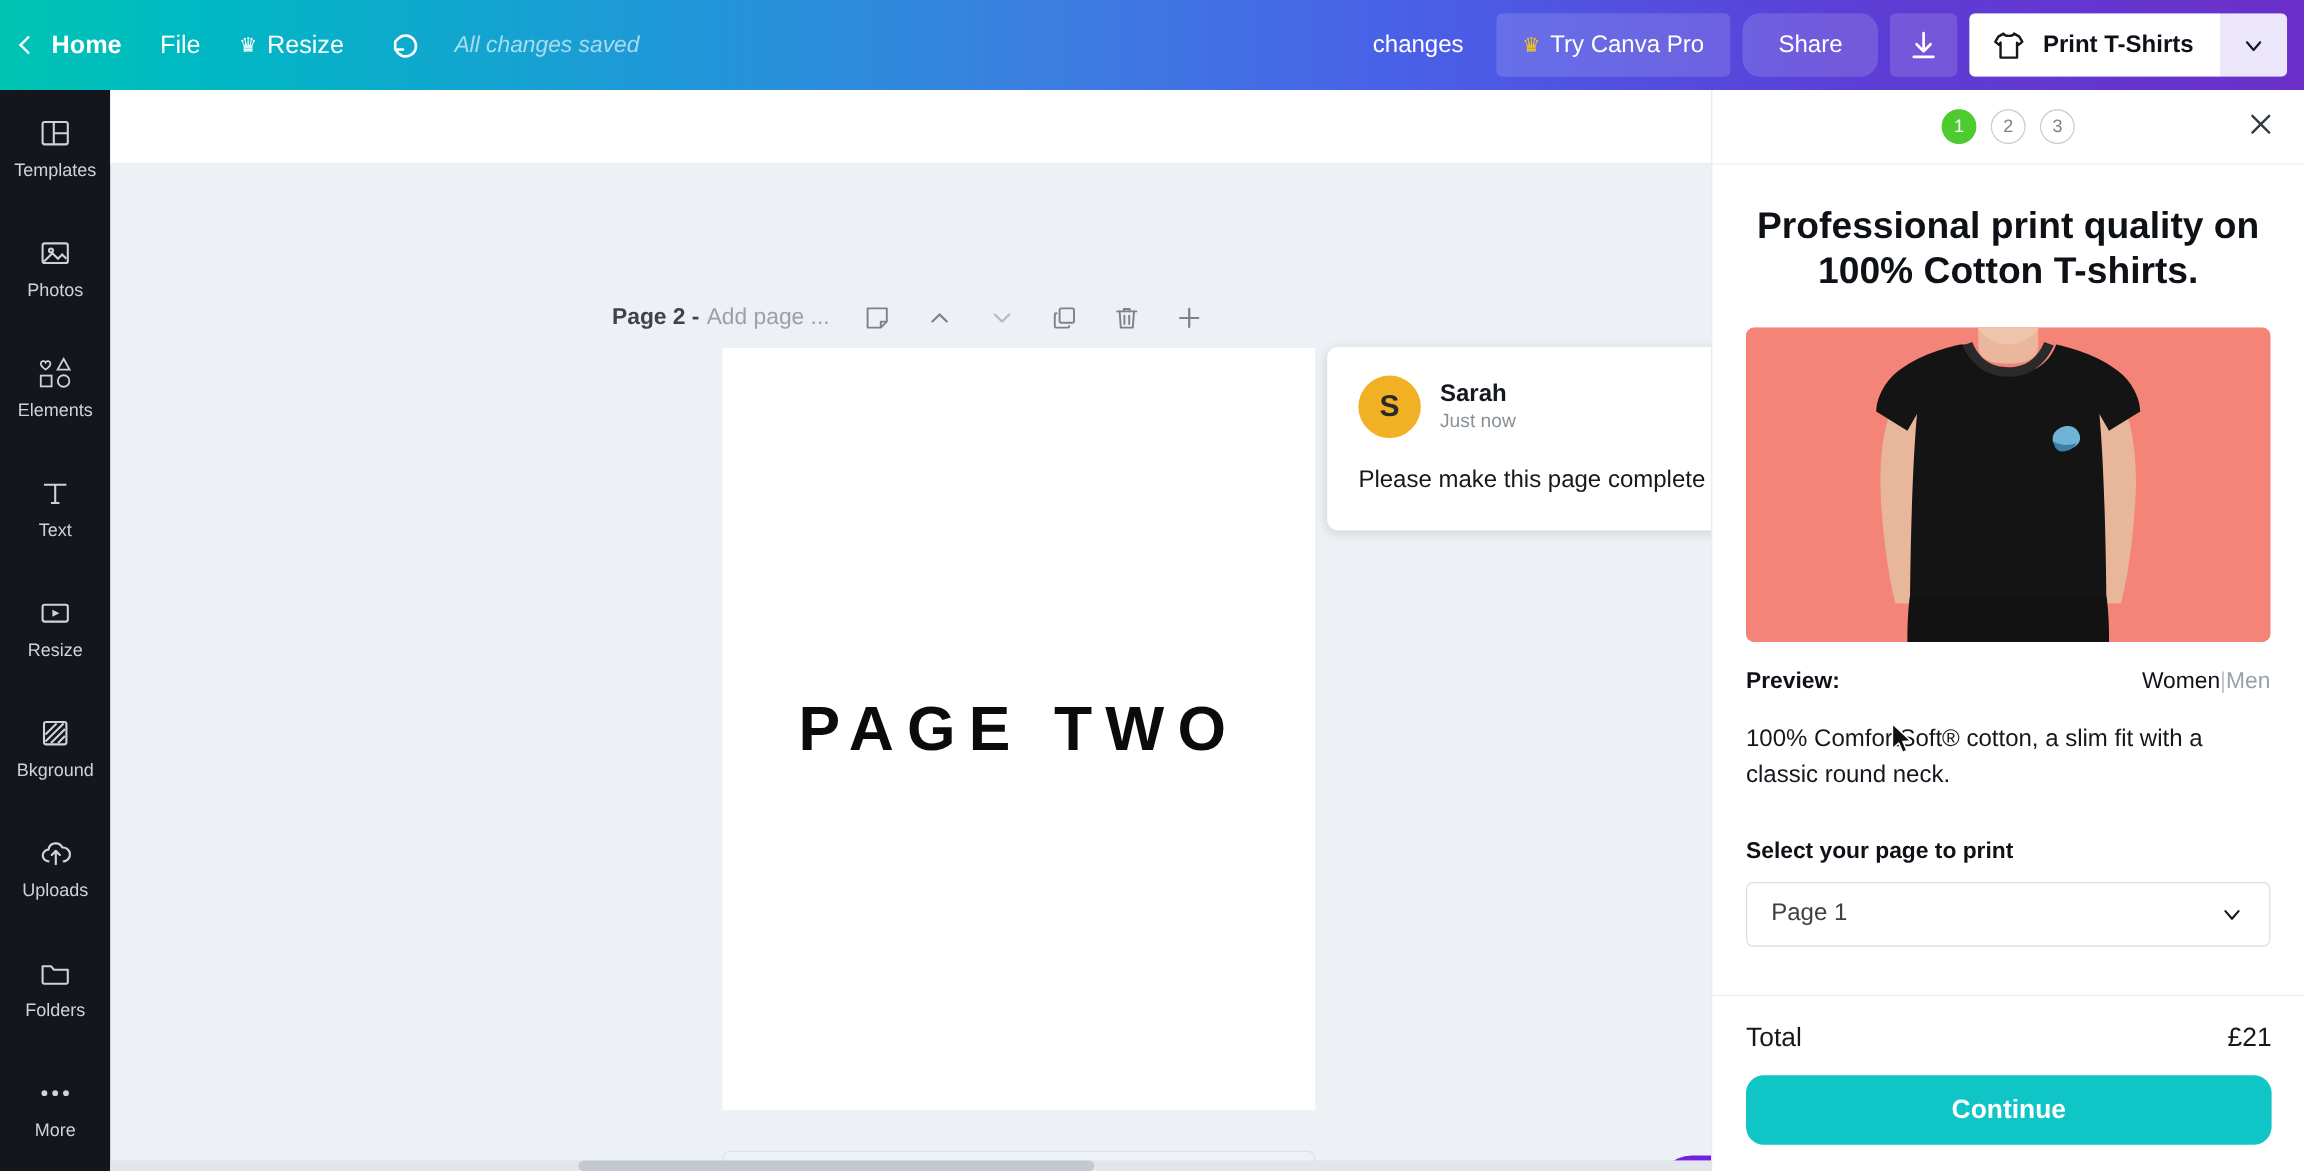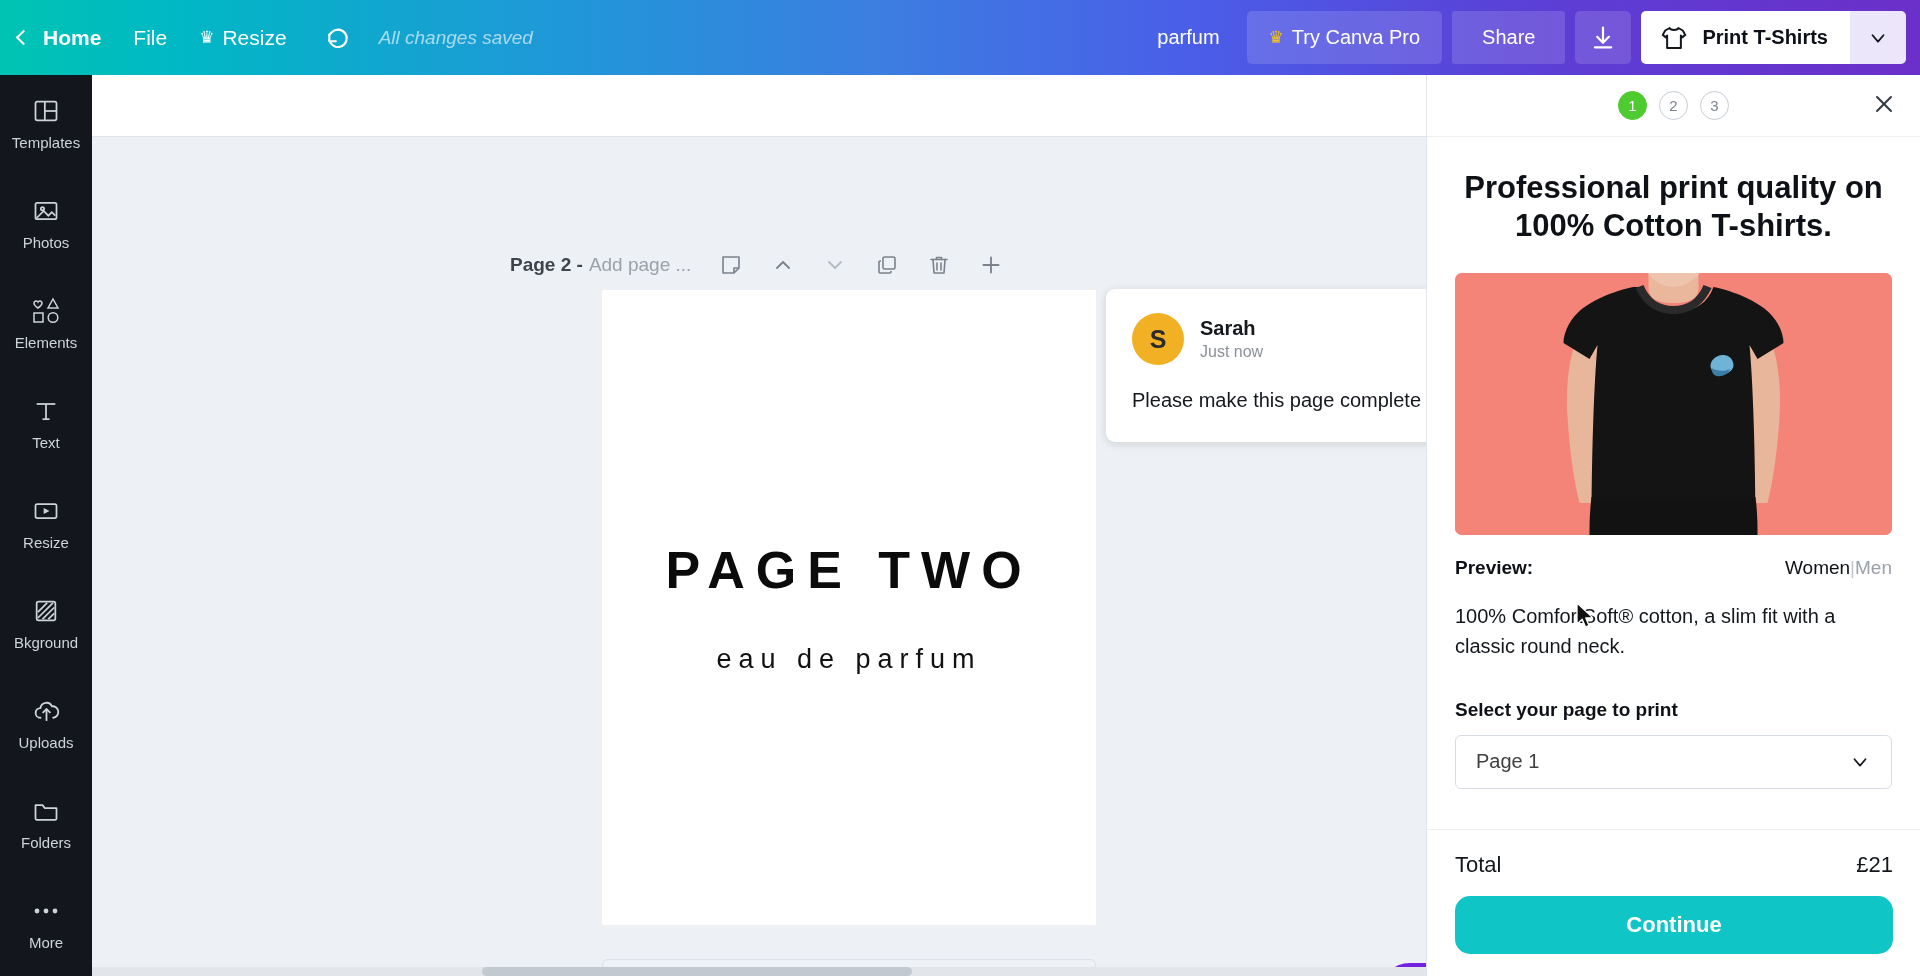--- a/index.html
+++ b/index.html
@@ -34,21 +34,21 @@
     margin-left: 6px; white-space: nowrap;
   }
   #tb-spacer { flex: 1 1 auto; }
   #doc-title { font-size: 20px; padding: 0 22px; }
   #try-pro {
     background: rgba(255,255,255,0.14); border-radius: 5px;
     height: 53px; padding: 0 22px; margin: 0 5px; font-size: 20px;
     display: flex; align-items: center; cursor: pointer; font-weight: 500;
   }
   #share-btn {
-    background: rgba(255,255,255,0.14); border-radius: 3px;
+    background: rgba(255,255,255,0.14); border-radius: 15px;
     height: 53px; padding: 0 30px; margin: 0 5px; font-size: 20px;
     display: flex; align-items: center; cursor: pointer; font-weight: 500;
   }
   #download-btn {
     background: rgba(255,255,255,0.14); border-radius: 5px;
     height: 53px; width: 56px; margin: 0 5px;
     display: flex; align-items: center; justify-content: center; cursor: pointer;
   }
   #print-group {
     display: flex; height: 53px; margin-left: 5px; margin-right: 14px;
@@ -232,21 +232,21 @@
   <div class="tb-item" id="undo-item">
     <svg width="26" height="26" viewBox="0 0 24 24" fill="none" stroke="#fff" stroke-width="2" stroke-linecap="round" stroke-linejoin="round">
       <polyline points="4,9 4,15 10,15"></polyline>
       <path d="M4.5 15a8 8 0 1 0 2-8.5L4 9"></path>
     </svg>
   </div>
   <div id="saved-text">All changes saved</div>
 
   <div id="tb-spacer"></div>
 
-  <div id="doc-title">parfum</div>
+  <div id="doc-title">changes</div>
 
   <div id="try-pro">
     <span class="crown crown-gold">♛</span>
     <span>Try Canva Pro</span>
   </div>
 
   <div id="share-btn">
     <span>Share</span>
   </div>
 
@@ -416,21 +416,20 @@
     <div class="pt-btn">
       <svg width="26" height="26" viewBox="0 0 24 24" fill="none" stroke="#7b828c" stroke-width="1.7" stroke-linecap="round">
         <line x1="12" y1="5" x2="12" y2="19"></line>
         <line x1="5" y1="12" x2="19" y2="12"></line>
       </svg>
     </div>
   </div>
 
   <div id="canvas-page">
     <div id="canvas-title">PAGE TWO</div>
-    <div id="canvas-sub">eau de parfum</div>
   </div>
 
   <div id="comment-card">
     <div id="comment-head">
       <div id="avatar">S</div>
       <div>
         <div id="comment-author">Sarah</div>
         <div id="comment-time">Just now</div>
       </div>
     </div>

